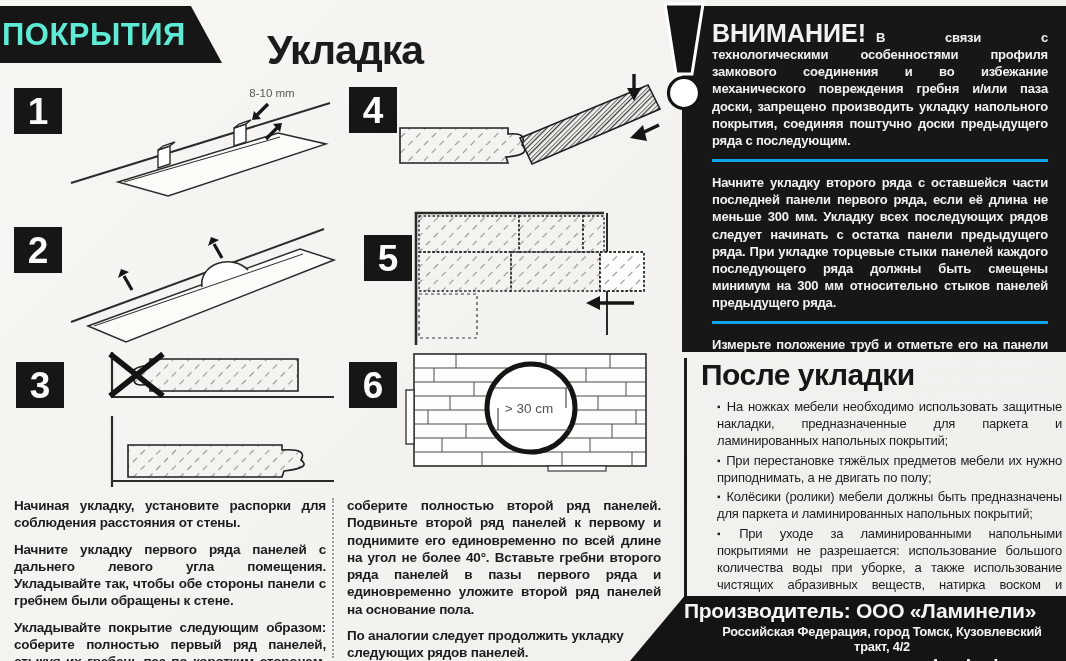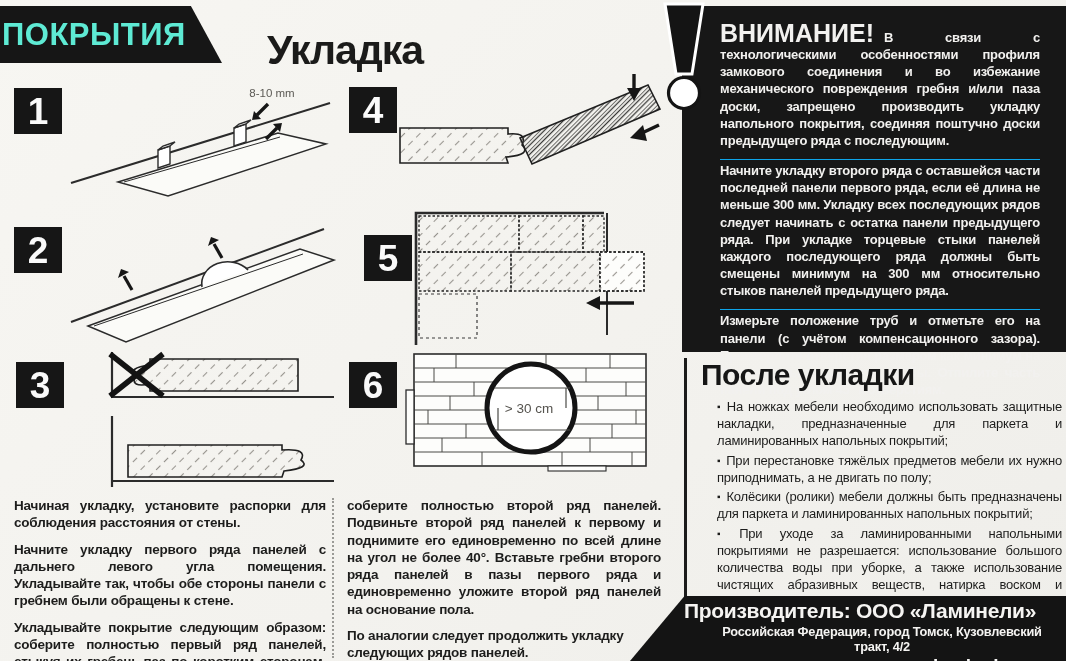--- a/index.html
+++ b/index.html
@@ -37,22 +37,22 @@
   
   svg{position:absolute;overflow:visible;}
   svg text{font-family:"Liberation Sans","DejaVu Sans",sans-serif;}
   .diag line,.diag path,.diag polygon,.diag polyline,.diag rect{vector-effect:none;}
   
   .warning{
     position:absolute;left:682px;top:6px;width:384px;height:346px;
     background:#171717;color:#f2f1ef;box-sizing:border-box;
     padding:8px 10px 8px 22px;text-align:justify;
   }
-  .warning p{margin:7px 16px;font-size:13px;font-weight:bold;line-height:1.32;letter-spacing:-.2px;}
-  .warning p.sep{border-top:1px solid #0ea5e9;padding-top:2px;margin-top:10px;}
+  .warning p{margin:7px 8px;font-size:13px;font-weight:bold;line-height:1.32;letter-spacing:-.2px;}
+  .warning p.sep{border-top:3px solid #0ea5e9;padding-top:12px;margin-top:10px;}
   .warning .whead{font-size:25px;font-weight:bold;letter-spacing:0;margin-right:10px;line-height:1;}
   .excl{position:absolute;left:656px;top:0;z-index:3;}
   
   .after{
     position:absolute;left:684px;top:358px;width:380px;box-sizing:border-box;
     border-left:3px solid #1b1b1b;padding:0 2px 0 14px;
   }
   .after h2{margin:0 0 7px 0;font-size:30px;font-weight:bold;letter-spacing:-.5px;color:#161616;}
   .after .bullet{
     font-size:13px;line-height:1.3;text-align:justify;color:#1d1d1c;

